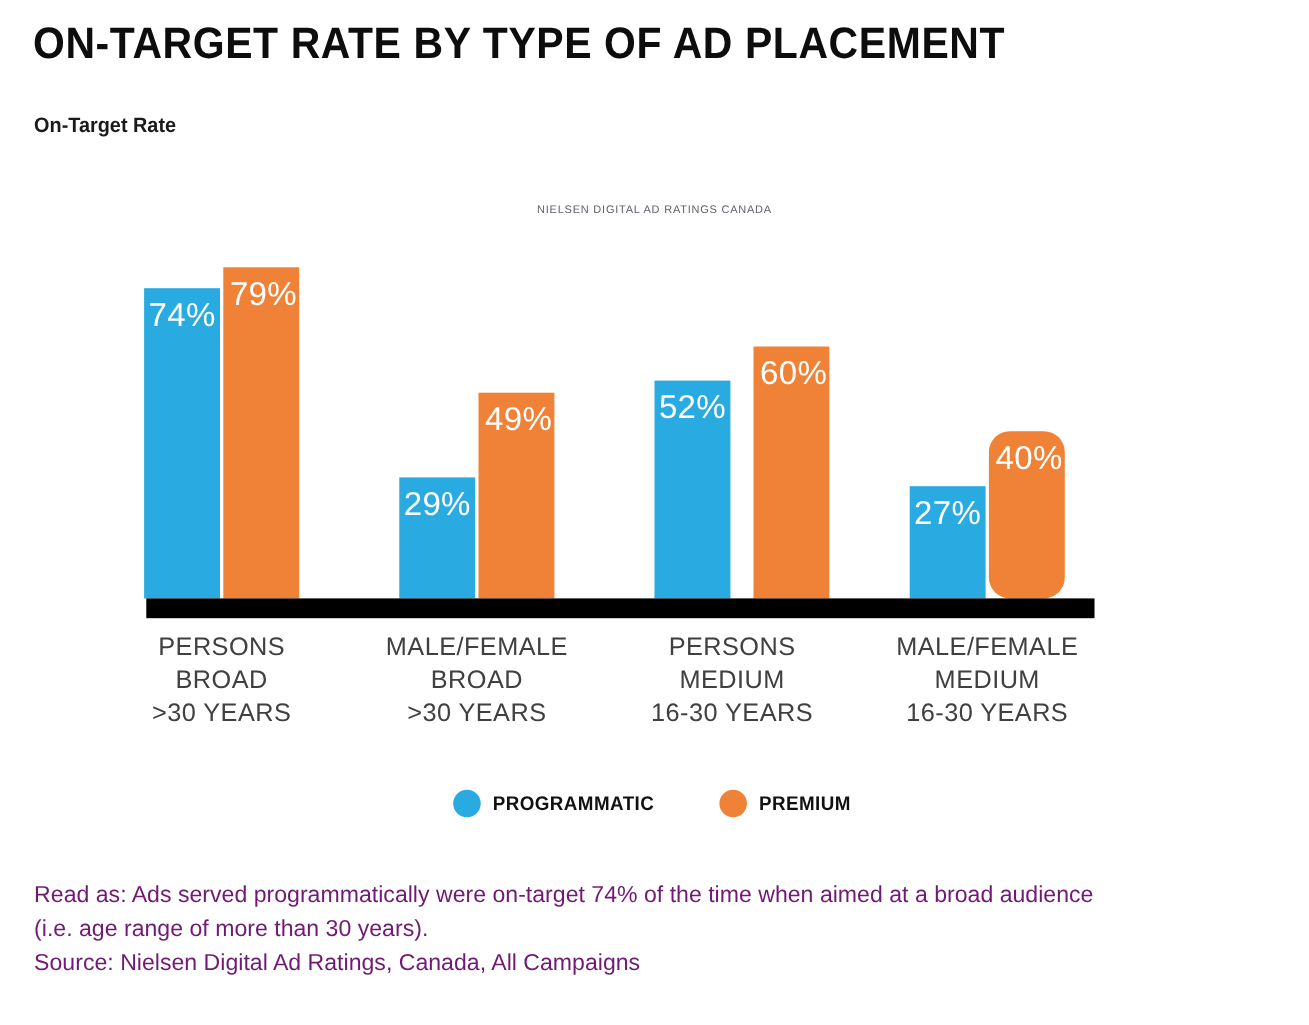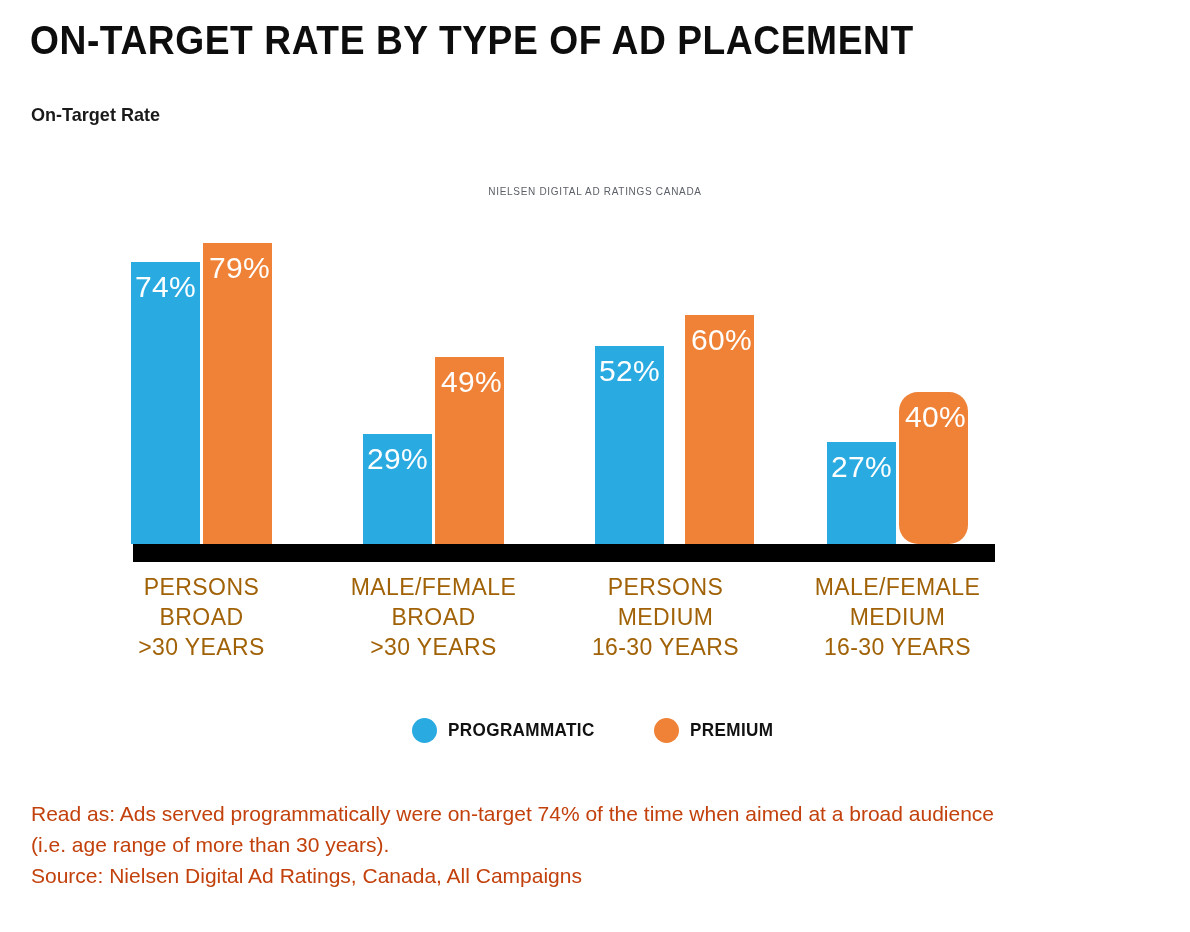--- a/index.html
+++ b/index.html
@@ -113,21 +113,21 @@
     width: 862px;
     height: 96px;
   }
   .cat-label {
     position: absolute;
     top: 0;
     text-align: center;
     font-size: 23px;
     line-height: 30px;
     letter-spacing: 0.4px;
-    color: #a16207;
+    color: #404040;
     white-space: nowrap;
   }
   .cat-label .cl-line { display: block; }
 
   
   .legend {
     position: absolute;
     left: 0;
     top: 718px;
     width: 1190px;
@@ -158,21 +158,21 @@
   }
 
   
   .footer {
     position: absolute;
     left: 31px;
     top: 798px;
     width: 1140px;
     font-size: 21px;
     line-height: 31px;
-    color: #c2410c;
+    color: #701a75;
   }
   .footer .fline { display: block; white-space: nowrap; }
 </style>
 </head>
 <body>
 
 <div id="page">
 
   <div class="page-title">ON-TARGET RATE BY TYPE OF AD PLACEMENT</div>
 

